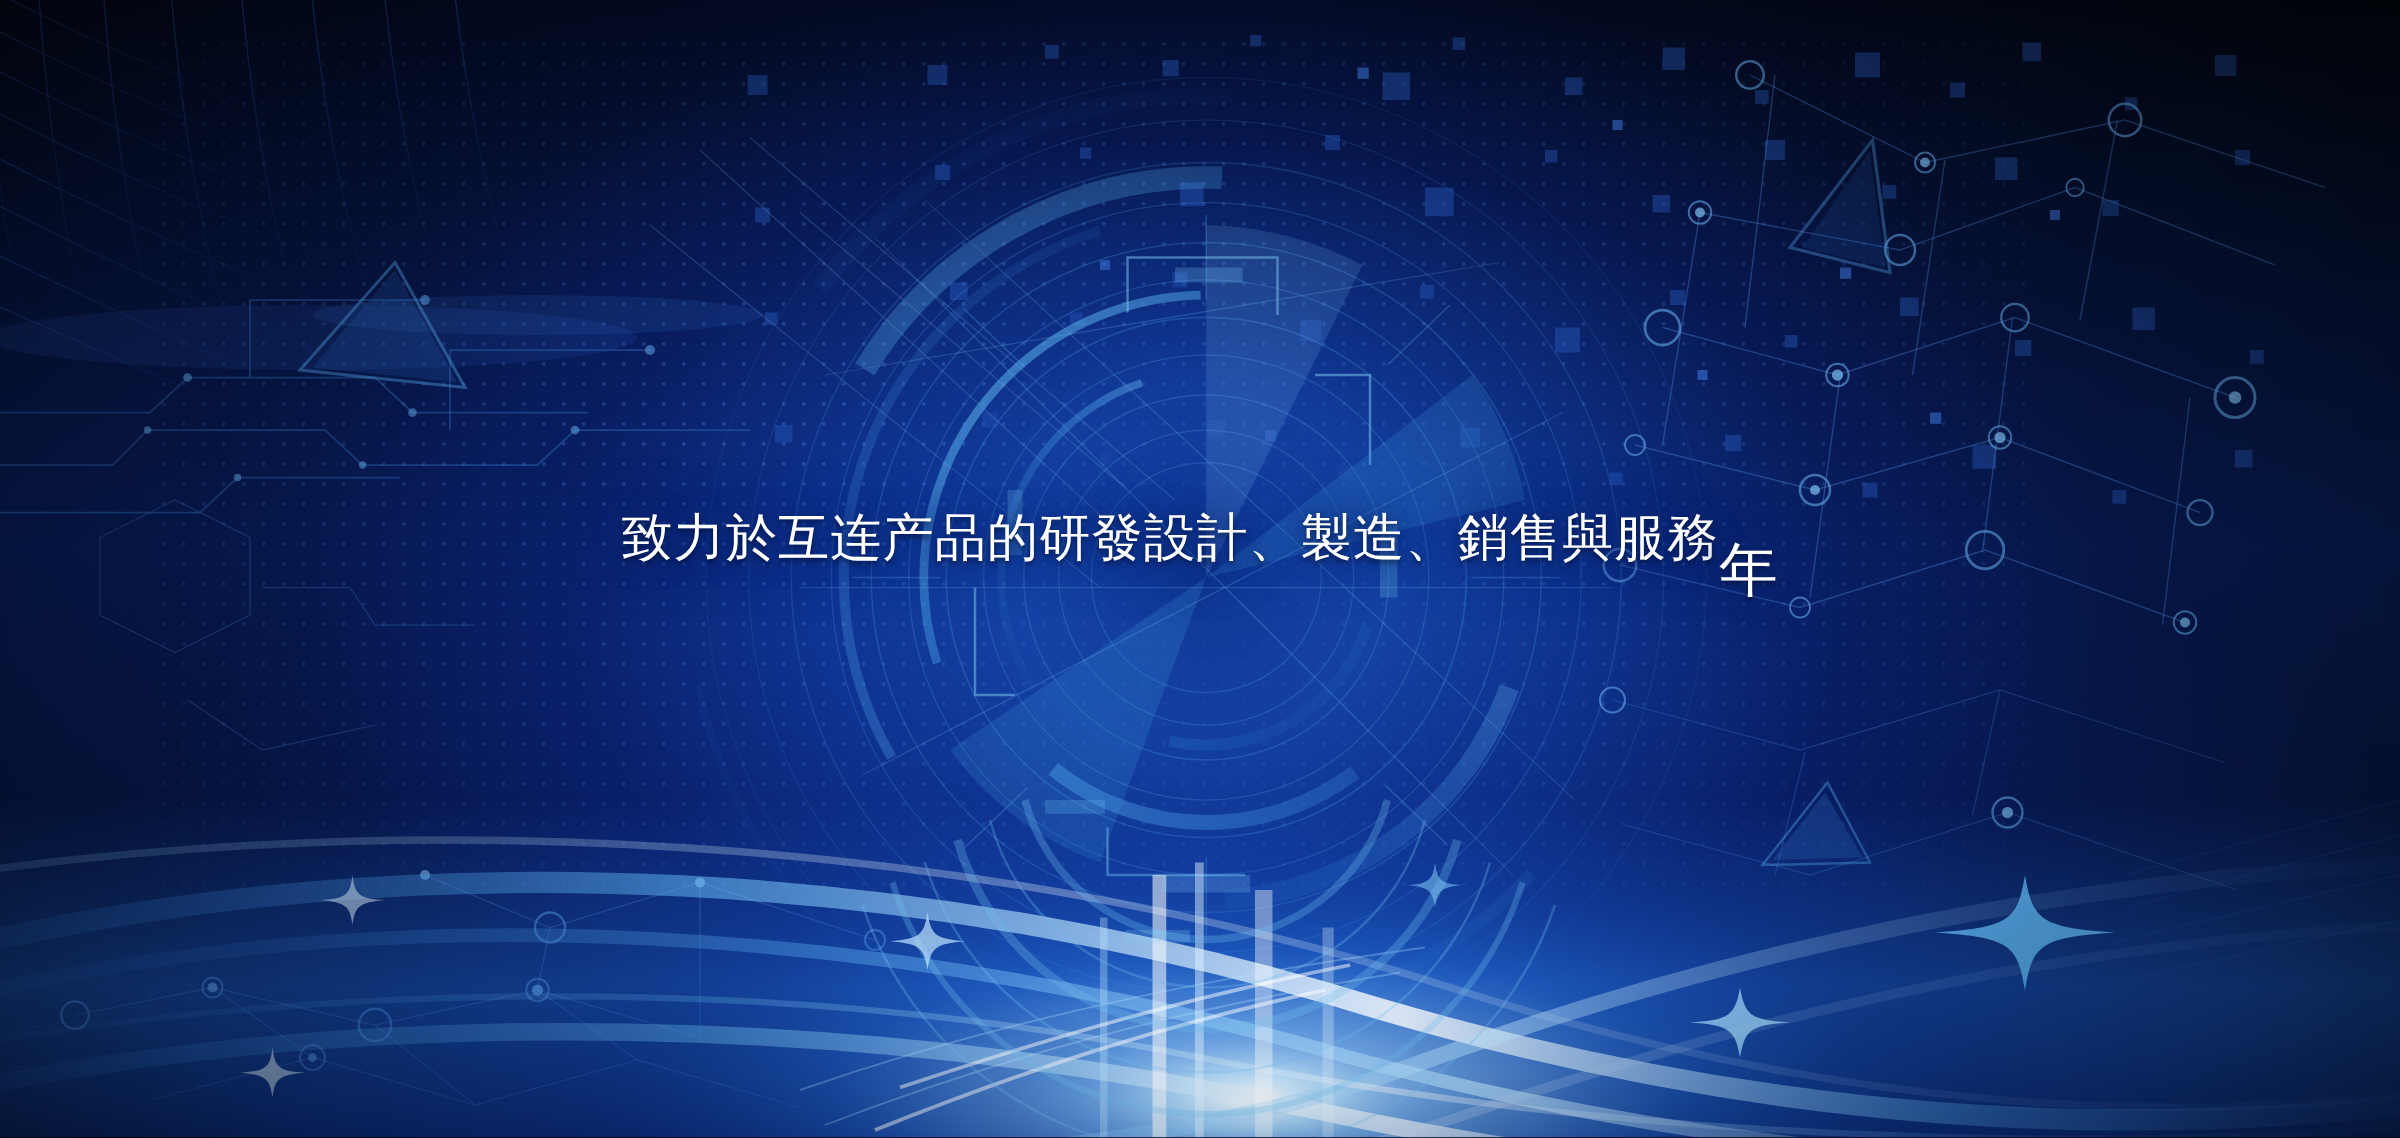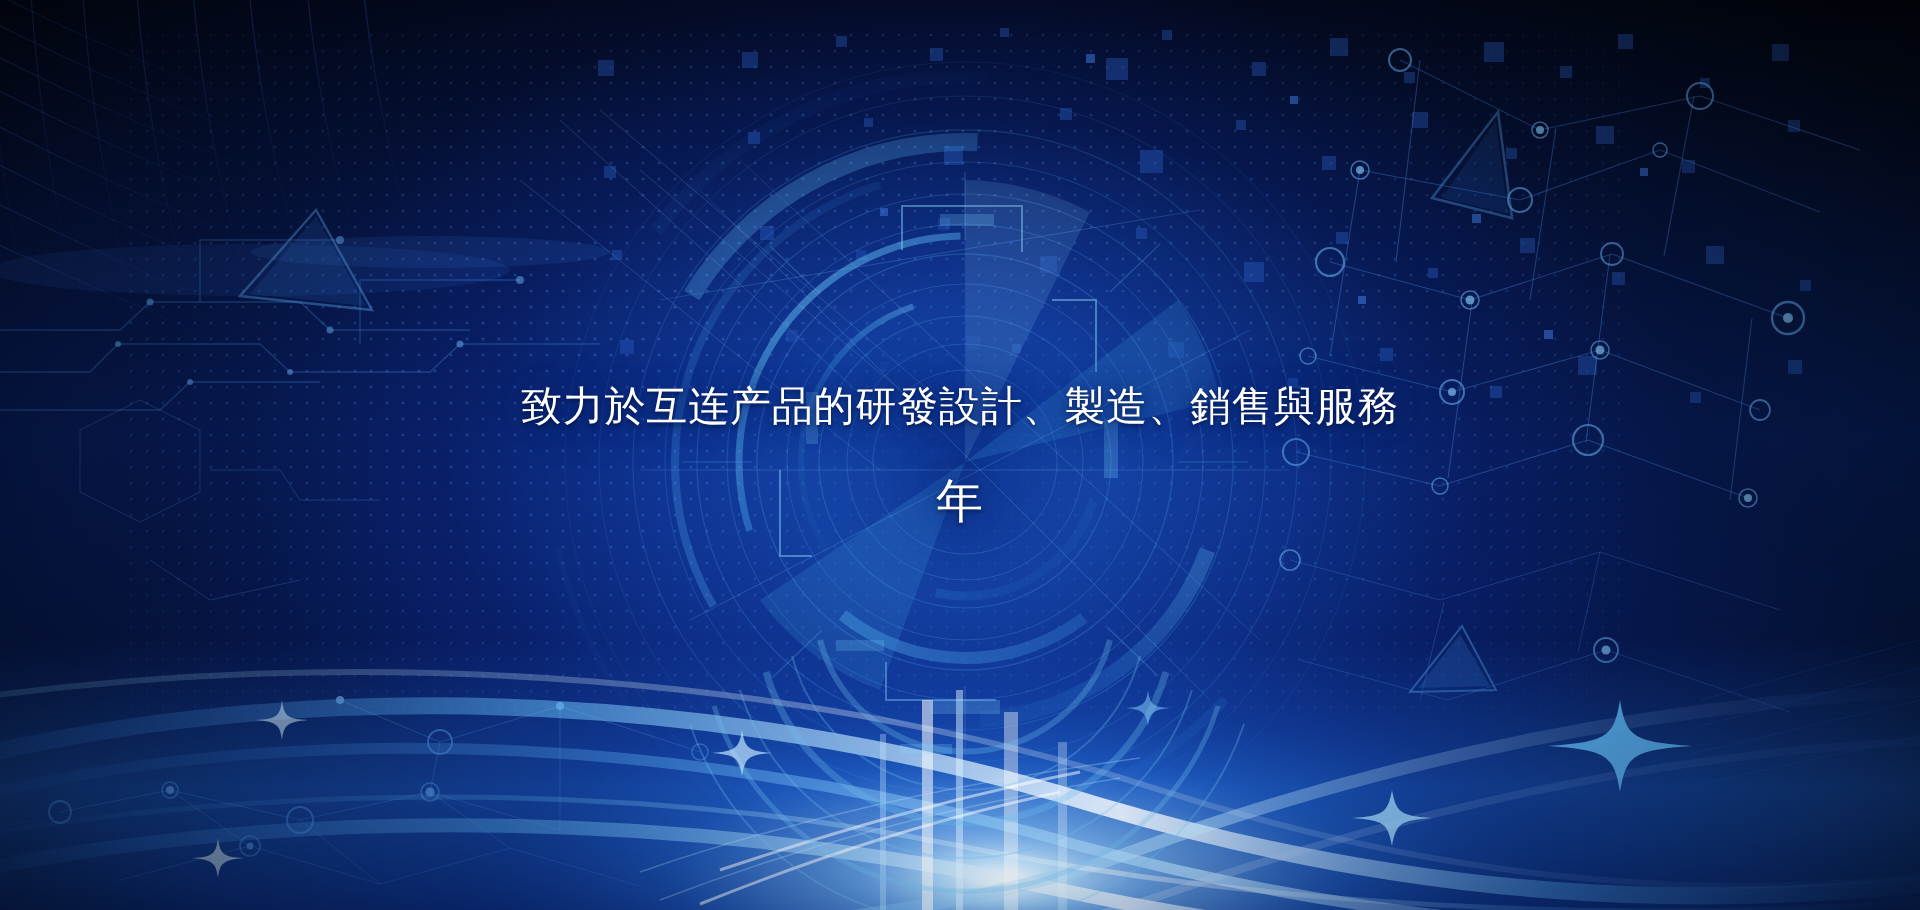--- a/index.html
+++ b/index.html
@@ -37,21 +37,21 @@
   }
   #bg-vignette{
     background:
       radial-gradient(ellipse 1400px 900px at 960px 455px,
         rgba(0,0,0,0) 40%, rgba(0,0,0,0.30) 72%, rgba(0,0,0,0.72) 100%);
   }
 
   
   #copy{
     position:absolute;left:0;top:0;width:1920px;height:910px;
-    display:flex;flex-direction:column;justify-content:center;align-items:center;
+    display:flex;flex-direction:row;justify-content:center;align-items:center;
     z-index:40;
   }
   .line{
     color:#ffffff;
     white-space:nowrap;
     letter-spacing:0.02em;
     text-shadow:0 0 22px rgba(10,40,120,0.95),0 0 46px rgba(6,24,80,0.8),0 2px 4px rgba(0,0,0,0.55);
     font-weight:400;
   }
   #line1{font-size:41px;line-height:1;margin-bottom:50px;}

